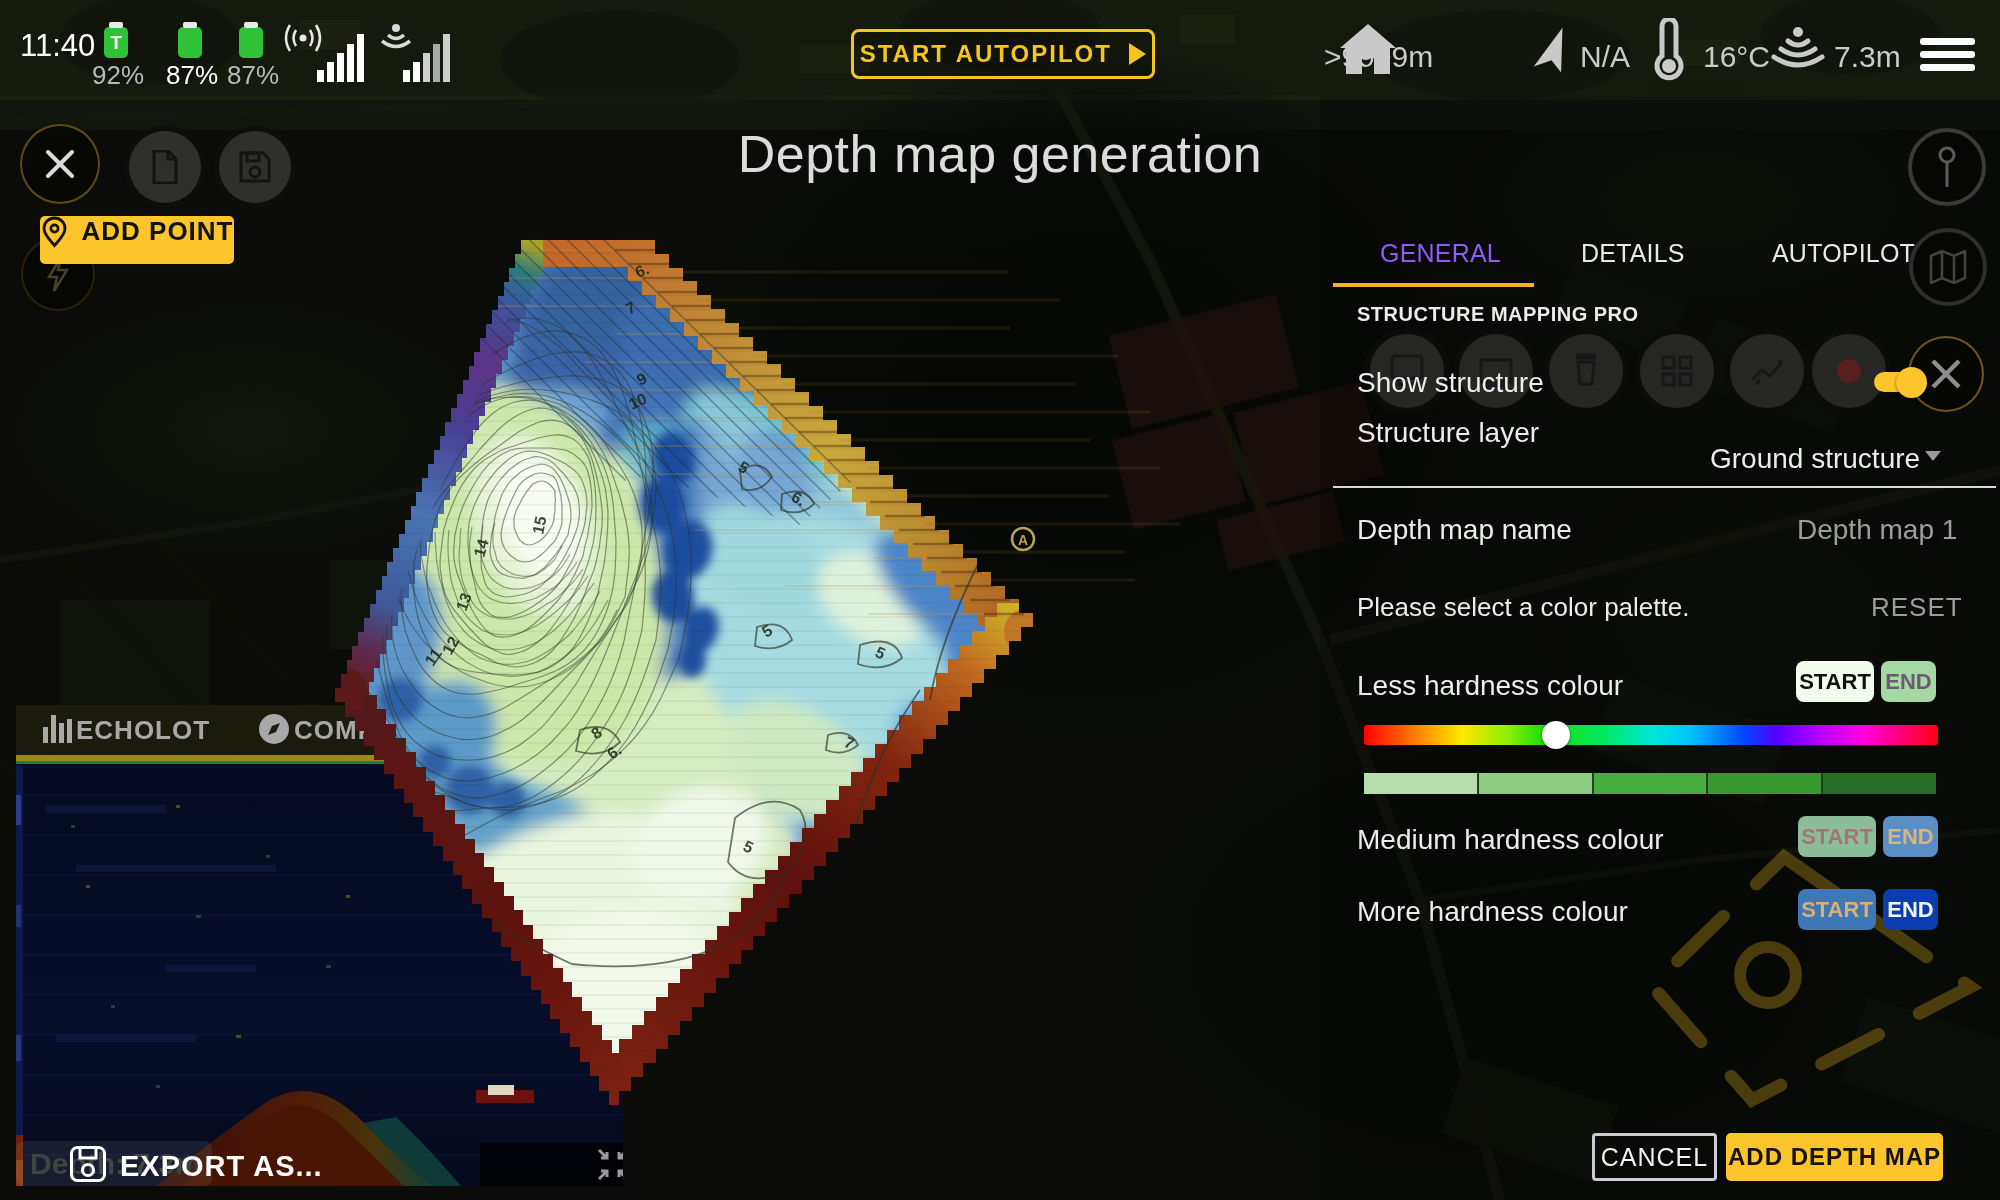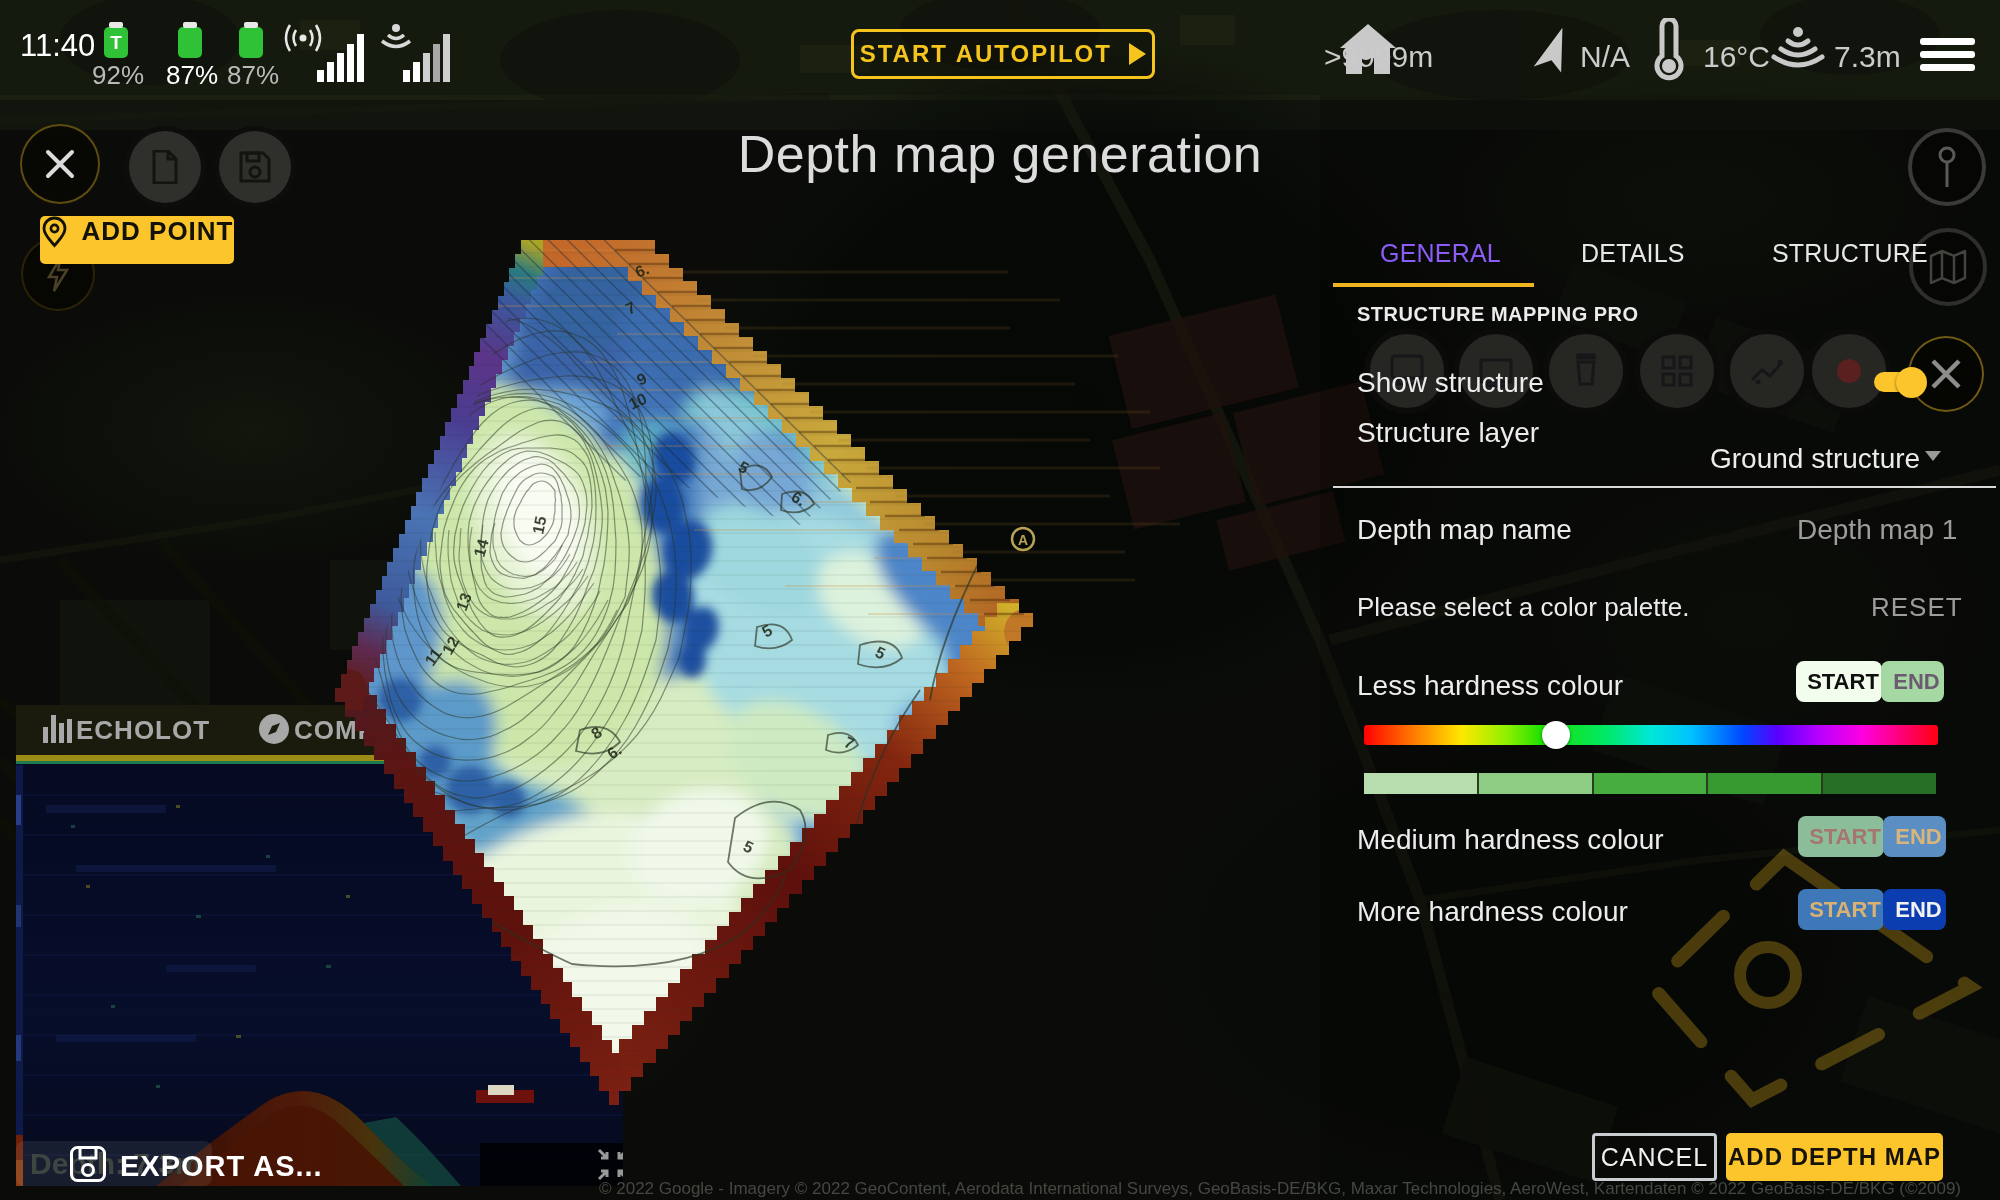--- a/index.html
+++ b/index.html
@@ -16,21 +16,21 @@
   .tr-txt{color:#cbcbcb;font-size:30px;top:40px;position:absolute;}
   .title{left:0;width:2000px;text-align:center;top:124px;color:#dcdcdc;font-size:52px;font-weight:500;letter-spacing:0.5px;}
   
   .cbtn{position:absolute;border-radius:50%;display:flex;align-items:center;justify-content:center;}
   .addpoint{left:40px;top:216px;width:194px;height:48px;background:#fcc52c;border-radius:5px;color:#131207;white-space:nowrap;
     font-size:26px;font-weight:bold;letter-spacing:1px;display:flex;align-items:flex-start;justify-content:center;}
   
   .tab{position:absolute;top:239px;font-size:25px;letter-spacing:0.2px;color:#e8e8e8;font-weight:500;}
   .lbl{position:absolute;color:#ececec;font-size:28px;}
   .lblgray{position:absolute;color:#9d9d9d;}
-  .pbtn{position:absolute;border-radius:8px;font-weight:bold;font-size:22px;display:flex;align-items:center;justify-content:center;width:78px;height:41px;padding-left:8px;}
+  .pbtn{position:absolute;border-radius:8px;font-weight:bold;font-size:22px;display:flex;align-items:center;justify-content:center;width:78px;height:41px;}
   .pbtn.e{width:55px;}
   
   .cancel{left:1592px;top:1133px;width:119px;height:42px;border:3px solid #c9cdd1;border-radius:4px;background:rgba(12,12,12,0.25);white-space:nowrap;
      color:#f0f0f0;font-size:25px;font-weight:500;letter-spacing:1px;display:flex;align-items:center;justify-content:center;}
   .adddm{left:1726px;top:1133px;width:217px;height:48px;background:#fcc52c;border-radius:5px;color:#15130a;white-space:nowrap;
      font-size:24px;font-weight:bold;letter-spacing:1px;display:flex;align-items:center;justify-content:center;}
   .attrib{left:560px;top:1179px;width:1440px;text-align:center;white-space:nowrap;color:#454840;font-size:17px;}
 </style>
 </head>
 <body>
@@ -586,21 +586,21 @@
       </svg>
 </div>
 <div class="cbtn" style="left:1909px;top:228px;width:70px;height:70px;background:#060604;border:4px solid #2e2e2a;">
  <svg width="38" height="34" viewBox="0 0 38 34">
         <path d="M2,6 L13,1 L25,6 L36,1 V28 L25,33 L13,28 L2,33 Z M13,1 V28 M25,6 V33" fill="none" stroke="#44443e" stroke-width="2.5"></path>
       </svg>
 </div>
 
 <div class="tab" style="left:1380px;color:#8b5cf6;">GENERAL</div>
 <div class="tab" style="left:1581px;">DETAILS</div>
-<div class="tab" style="left:1772px;">STRUCTURE</div>
+<div class="tab" style="left:1772px;">AUTOPILOT</div>
 <div class="abs" style="left:1333px;top:283px;width:201px;height:4px;background:#f0b41e;"></div>
 <div class="lbl" style="left:1357px;top:303px;font-size:20px;letter-spacing:0.5px;font-weight:bold;">STRUCTURE MAPPING PRO</div>
 
 <svg class="abs" style="left:1360px;top:324px" width="640" height="100">
  <g>
   <g fill="#262622" stroke="#0b0b09" stroke-width="6">
    <circle cx="47" cy="47" r="40"></circle>
           <circle cx="136" cy="47" r="40"></circle>
           <circle cx="226" cy="47" r="40"></circle>
    <circle cx="317" cy="47" r="40"></circle>
@@ -653,14 +653,13 @@
 </div>
 <div class="lbl" style="left:1357px;top:824px;">Medium hardness colour</div>
 <div class="pbtn" style="left:1798px;top:816px;background:#8cbd9a;color:#a4766f;">START</div>
 <div class="pbtn e" style="left:1883px;top:816px;background:#5b8fc3;color:#d9b57c;">END</div>
 <div class="lbl" style="left:1357px;top:896px;">More hardness colour</div>
 <div class="pbtn" style="left:1798px;top:889px;background:#3e78b8;color:#d9b173;">START</div>
 <div class="pbtn e" style="left:1883px;top:889px;background:#0b3cb0;color:#f2f2f2;">END</div>
 
 <div class="abs cancel">CANCEL</div>
 <div class="abs adddm">ADD DEPTH MAP</div>
-<div class="abs attrib">© 2022 Google - Imagery © 2022 GeoContent, Aerodata International Surveys, GeoBasis-DE/BKG, Maxar Technologies, AeroWest, Kartendaten © 2022 GeoBasis-DE/BKG (©2009)</div>
 </div>
 
 </body></html>

